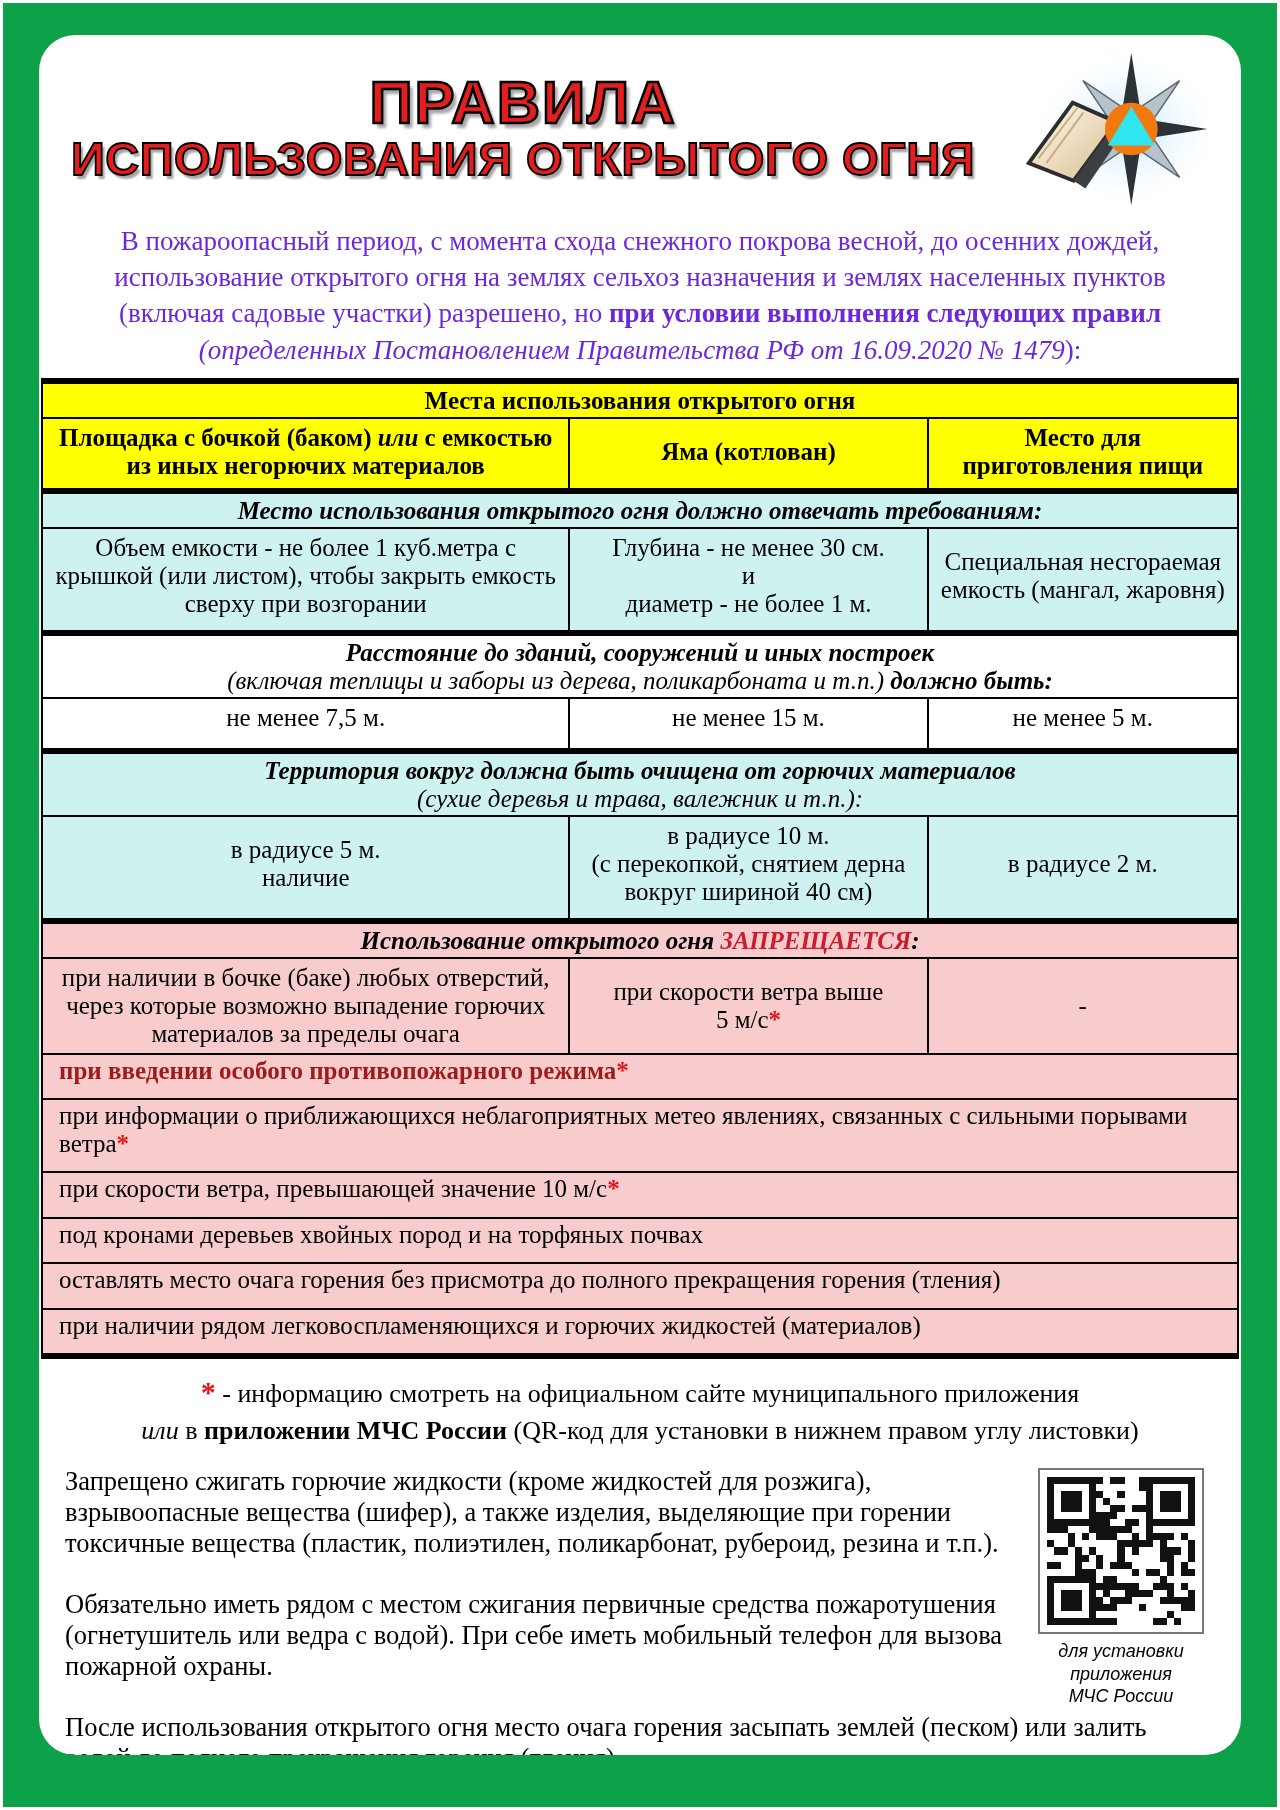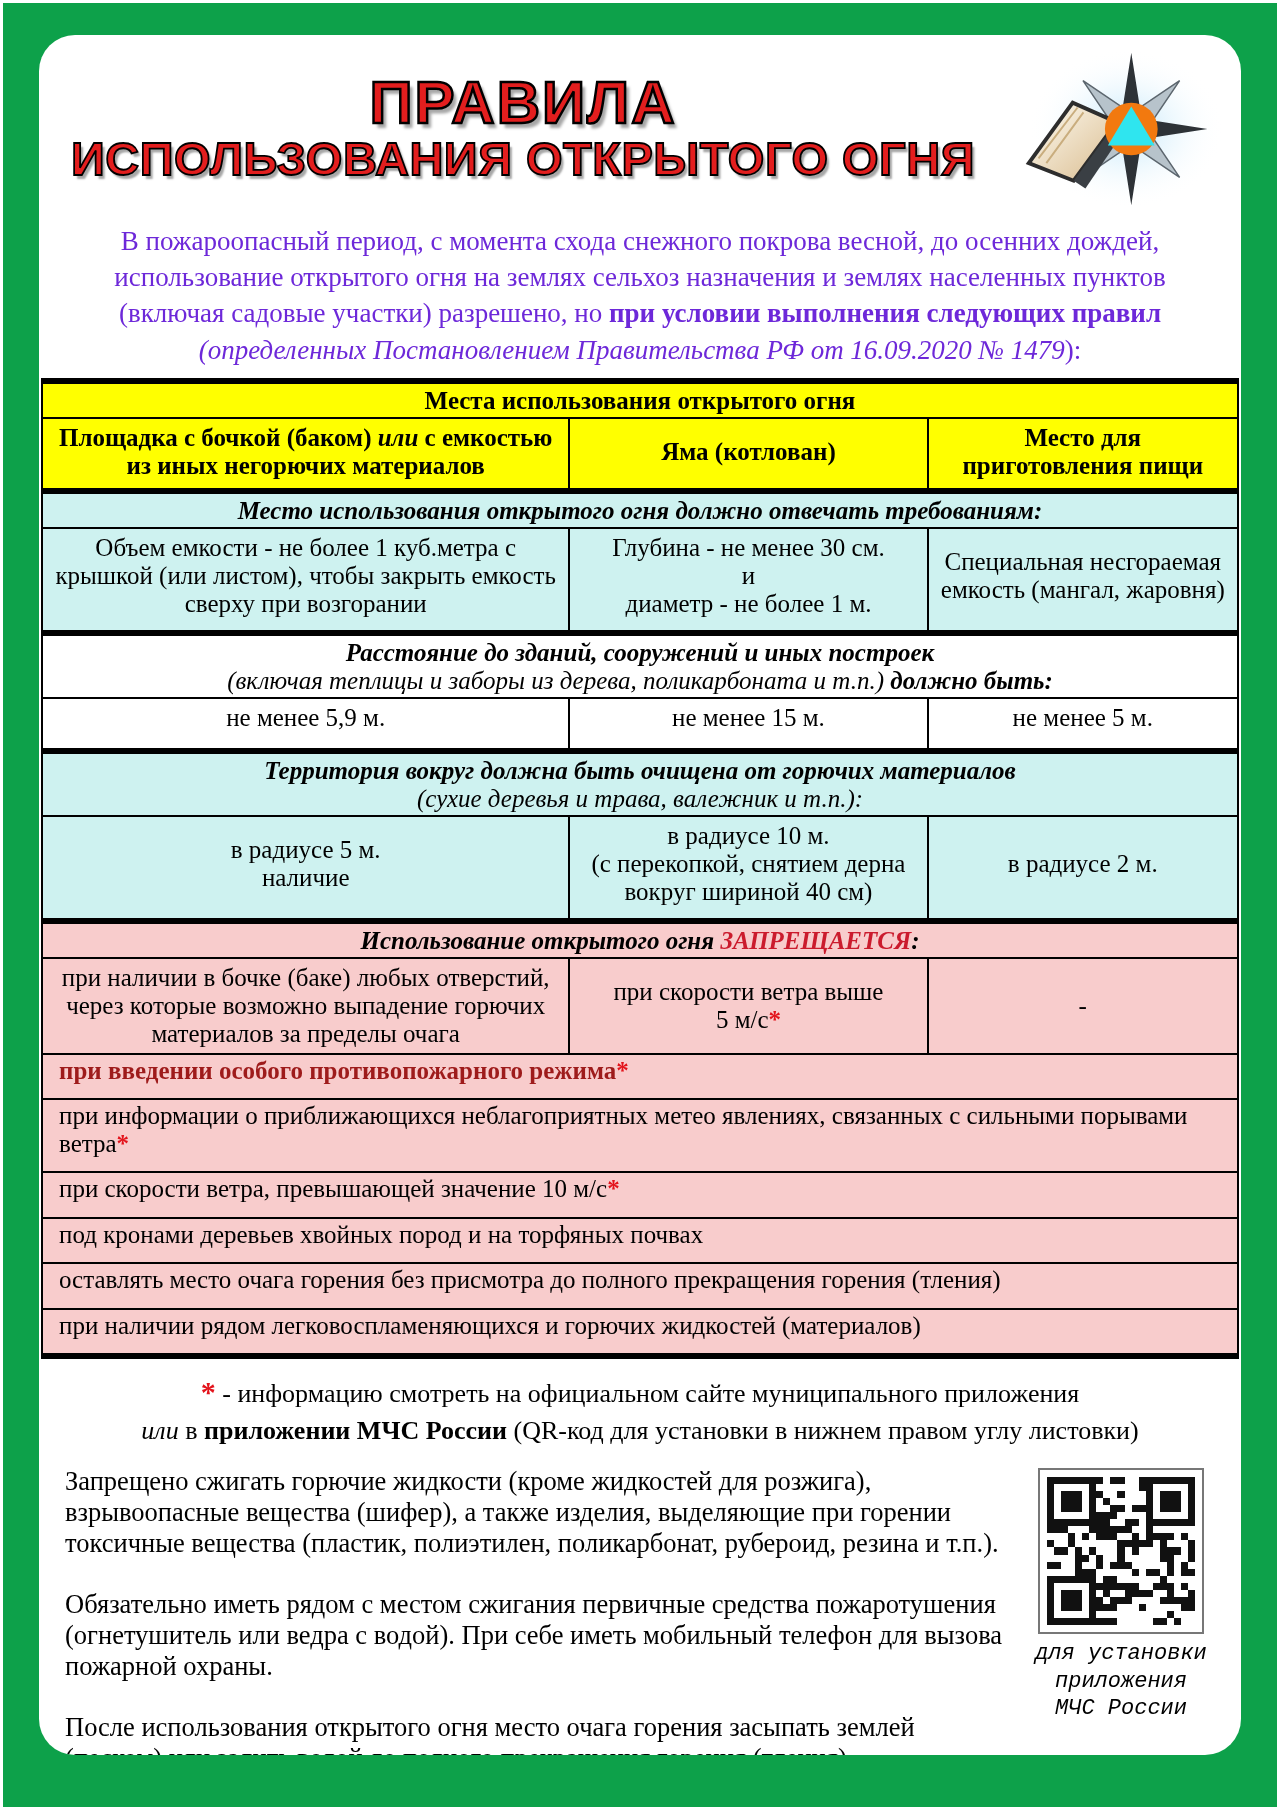--- a/index.html
+++ b/index.html
@@ -61,22 +61,22 @@
   .footnote b { font-weight:bold; }
   .footnote i { font-style:italic; }
 
   
   .body-block { margin:18px 26px 0 26px; font-size:26.5px; line-height:1.17; }
   .body-block p { margin:4px 0 30px 0; }
   .body-block p:last-child { margin-bottom:0; }
   .qr-float { float:right; width:176px; margin:2px 6px 4px 20px; text-align:center; }
   .qr-box { width:148px; height:148px; margin:0 auto; border:2px solid #777; background:#fff; padding:7px; }
   .qr-box svg { width:100%; height:100%; shape-rendering:crispEdges; }
-  .qr-caption { margin-top:6px; font-family:Liberation Mono, monospace; font-style:italic;
-                font-size:22px; line-height:1.25; white-space:pre-line; }
+  .qr-caption { margin-top:6px; font-family:Liberation Sans, sans-serif; font-style:italic;
+                font-size:18px; line-height:1.25; white-space:pre-line; }
 
   
   .warning { clear:both; margin:16px 64px 0; text-align:center; color:#9E1B1B;
              font-size:31px; line-height:1.3; font-weight:bold; }
 </style>
 </head>
 <body>
 
 <div class="poster">
   <div class="sheet">
@@ -133,21 +133,21 @@
           <div class="preline">Специальная несгораемая емкость (мангал, жаровня)</div>
         </div>
       </div>
 
       <div class="sec sec-white">
         <div class="sec-head">
           <div>Расстояние до зданий, сооружений и иных построек</div>
           <div class="sub"><i>(включая теплицы и заборы из дерева, поликарбоната и т.п.) </i><b><i>должно быть:</i></b></div>
         </div>
         <div class="grid3">
-          <div>не менее 5,9 м.</div>
+          <div>не менее 7,5 м.</div>
           <div>не менее 15 м.</div>
           <div>не менее 5 м.</div>
         </div>
       </div>
 
       <div class="sec sec-cyan">
         <div class="sec-head">
           <div>Территория вокруг должна быть очищена от горючих материалов</div>
           <div class="sub"><i>(сухие деревья и трава, валежник и т.п.):</i></div>
         </div>

